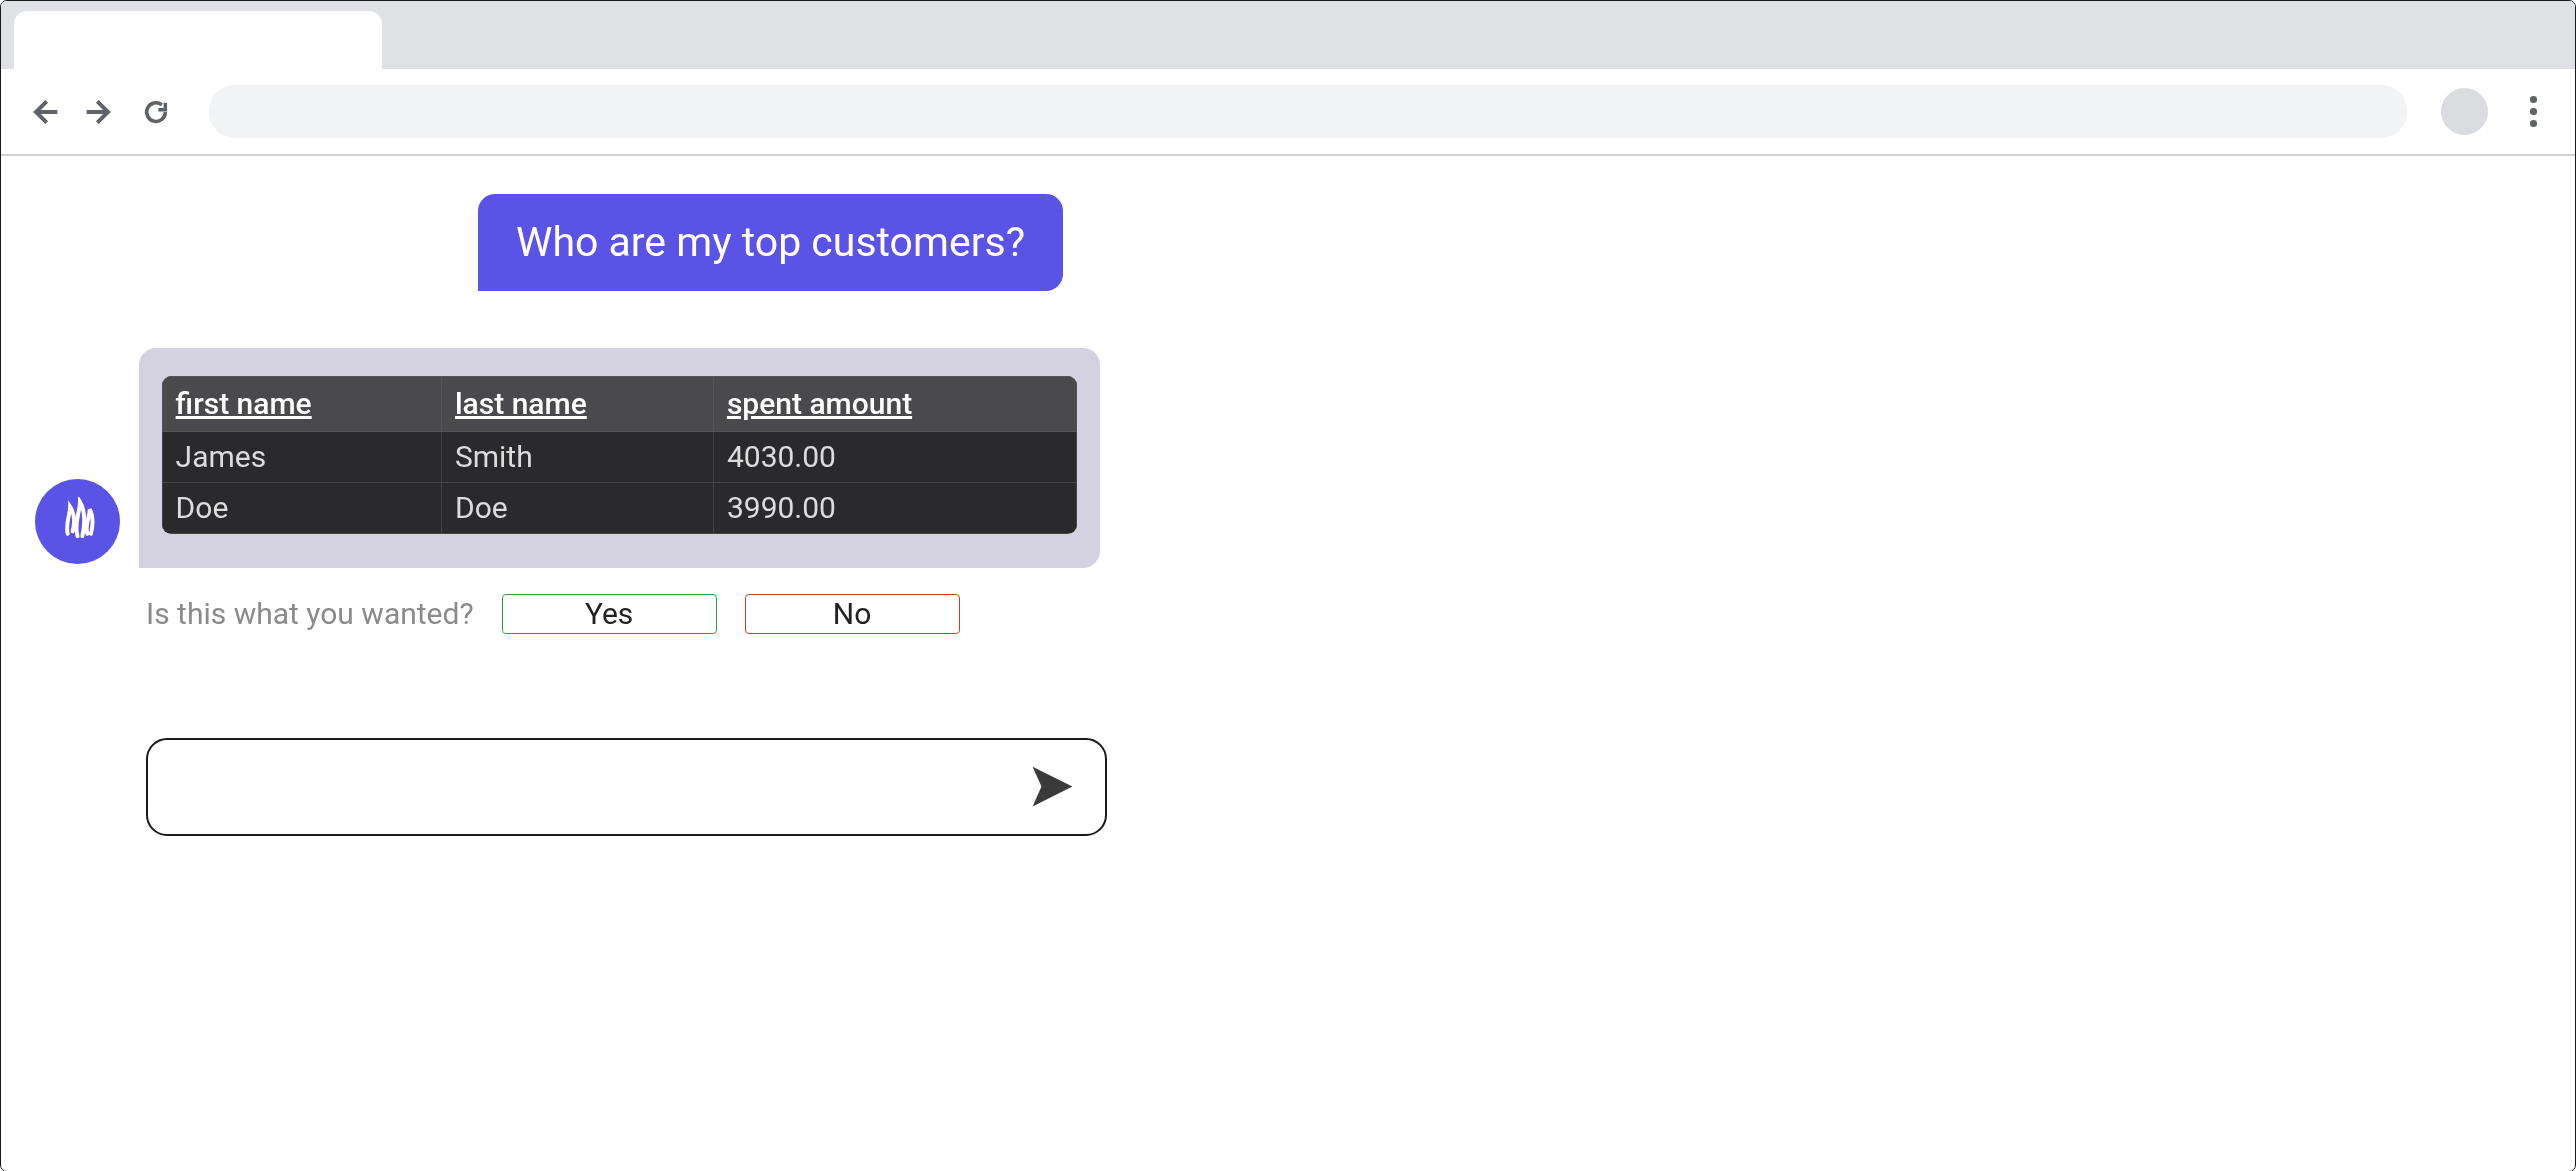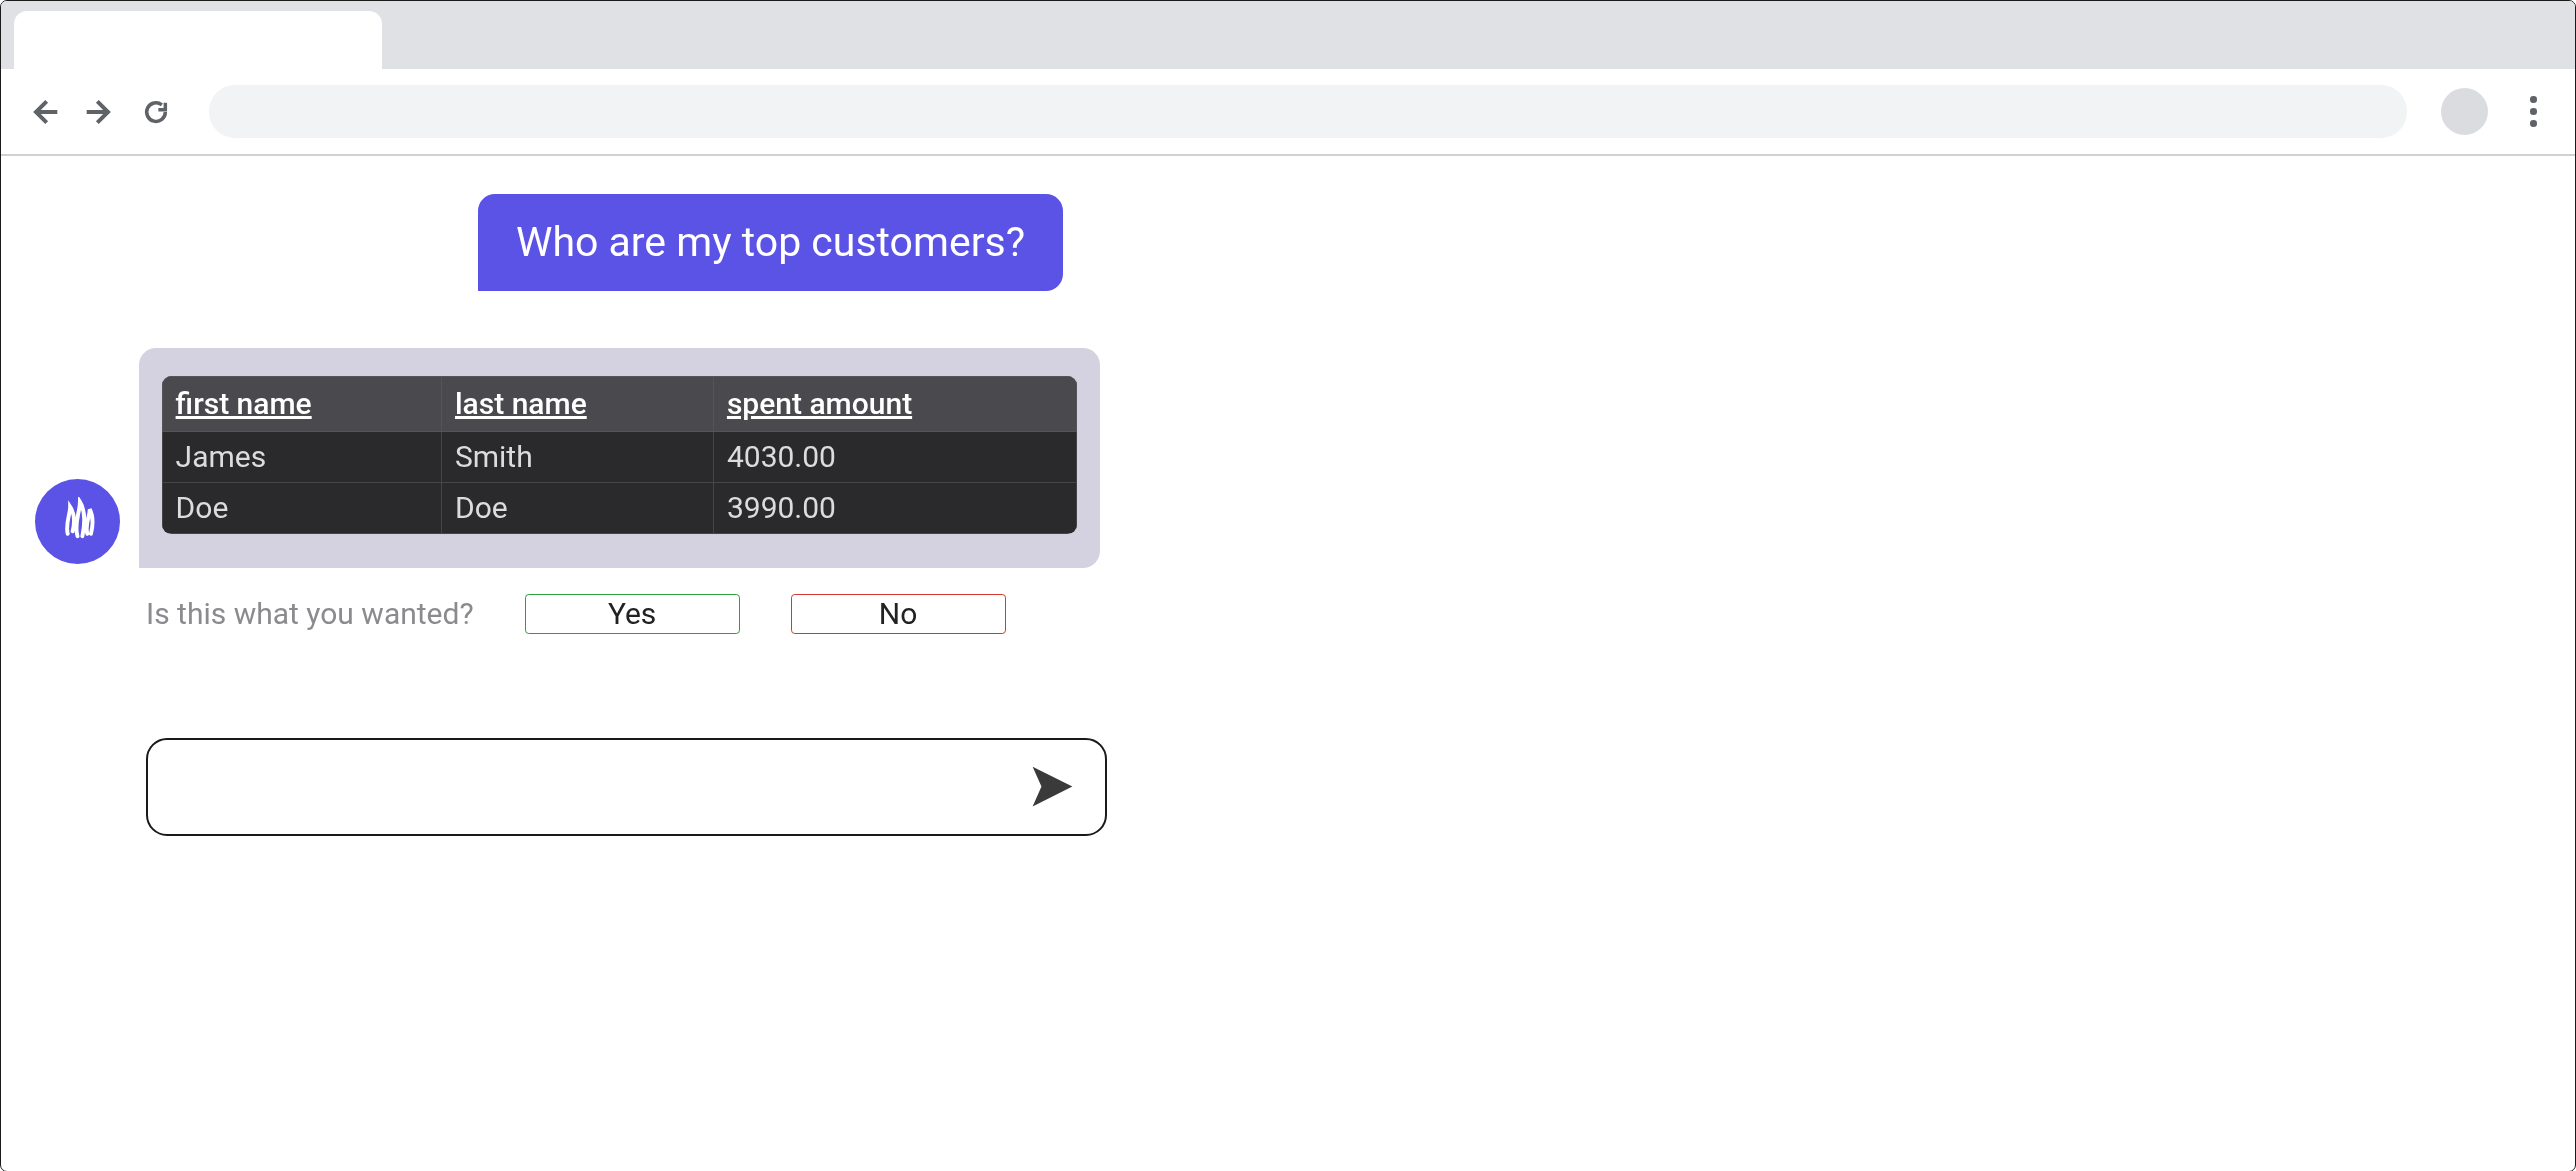--- a/index.html
+++ b/index.html
@@ -183,21 +183,20 @@
     width: 215px;
     height: 40px;
     background: #ffffff;
     font-size: 30px;
     border-radius: 3.8px;
     cursor: pointer;
     display: flex;
     align-items: center;
     justify-content: center;
     color: #222;
-    margin-left: 23px;
   }
   .fb-yes { border: 1.9px solid #2e9e3f; }
   .fb-no  { border: 1.9px solid #d13a2f; }
   
   .composer {
     margin-top: 104px;
     margin-left: 111px;
     width: 961px;
     height: 98px;
     border: 2.8px solid #1a1a1a;

